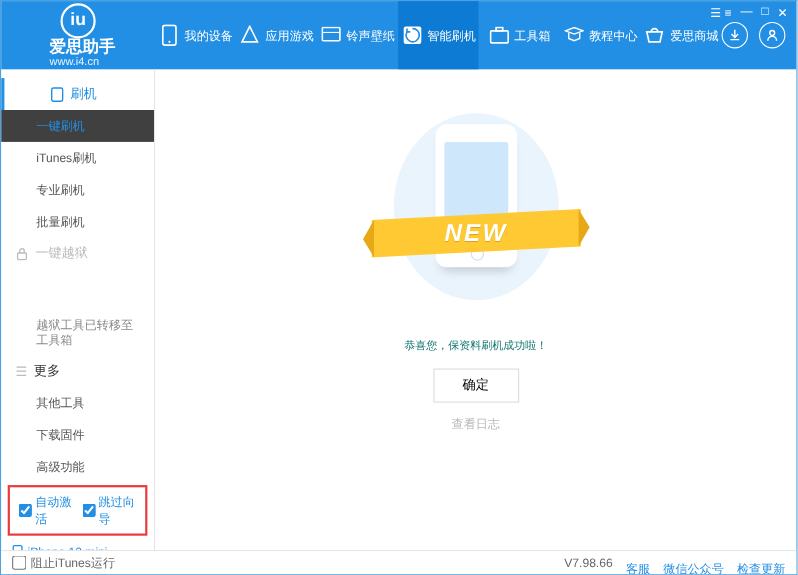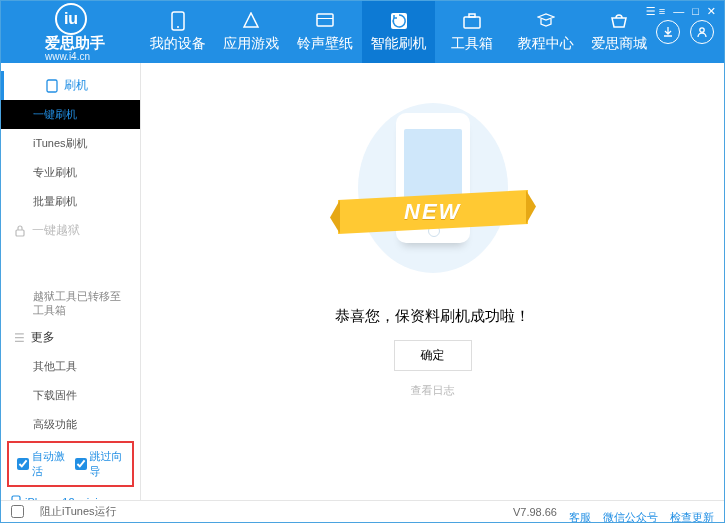--- a/index.html
+++ b/index.html
@@ -5,38 +5,38 @@
 * { margin: 0; padding: 0; box-sizing: border-box; font-family: "Microsoft YaHei", Arial, sans-serif; }
 body { width: 725px; height: 523px; background: #fff; border: 1px solid #4aa3e0; font-size: 12px; color: #333; position: relative; overflow: hidden; }
 
 .header { background: #228fe4; height: 62px; display: flex; align-items: center; color: #fff; }
 .logo-area { display: flex; align-items: center; padding: 0 12px; width: 140px; flex-direction: column; }
 .logo-circle { width: 32px; height: 32px; border: 2px solid #fff; border-radius: 50%; display: flex; align-items: center; justify-content: center; font-weight: bold; font-size: 16px; }
 .logo-text { margin-left: 8px; }
 .logo-text .title { font-size: 15px; font-weight: bold; line-height: 16px; }
 .logo-text .sub { font-size: 10px; opacity: .9; }
 nav.topnav { display: flex; flex: 1; height: 100%; }
-.nav-item { flex: 1; display: flex; flex-direction: column; align-items: center; justify-content: center; gap: 4px; font-size: 14px; cursor: pointer; }
+.nav-item { flex: 1; display: flex; flex-direction: row; align-items: center; justify-content: center; gap: 4px; font-size: 11px; cursor: pointer; }
 .nav-item.active { background: #0d7ad4; }
 .nav-item .ico { width: 20px; height: 20px; display: flex; align-items: center; justify-content: center; }
 .right-ctrls { display: flex; align-items: center; gap: 10px; padding-right: 10px; }
 .circle-btn { width: 24px; height: 24px; border: 1.5px solid #fff; border-radius: 50%; display: flex; align-items: center; justify-content: center; cursor: pointer; }
 .win-ctrls { position: absolute; top: 4px; right: 8px; display: flex; gap: 8px; color: #fff; font-size: 11px; }
 .win-ctrls span { cursor: pointer; }
 
 .body-area { display: flex; height: calc(100% - 62px - 22px); }
 .sidebar { width: 140px; border-right: 1px solid #e5e5e5; padding-top: 8px; overflow: hidden; position: relative; }
 .device-state { padding: 4px 10px 8px; font-size: 11px; color: #333; }
 .device-state .val { color: #228fe4; }
 
 .section-head { display: flex; align-items: center; gap: 6px; padding: 6px 10px; font-size: 12px; color: #333; border-left: 3px solid transparent; }
 .section-head.active { border-left-color: #228fe4; color: #228fe4; padding-left: 42px; }
 .section-head .bars { color: #bbb; }
 .subitem { padding: 7px 10px 7px 32px; font-size: 11px; color: #555; cursor: pointer; }
-.subitem.selected { background: #000000; color: #228fe4; }
+.subitem.selected { background: #404040; color: #228fe4; }
 .sub-note { font-size: 11px; color: #888; padding: 4px 10px 6px 32px; line-height: 14px; margin-top: 40px; }
 
 .checks-row { display: flex; gap: 8px; padding: 6px 8px; border: 2px solid #e83a3a; margin: 2px 6px 6px; font-size: 11px; }
 .checks-row label { color: #228fe4; display: flex; align-items: center; gap: 3px; }
 .checks-row input { accent-color: #228fe4; width: 12px; height: 12px; }
 
 .device-block { padding: 2px 10px 6px; font-size: 11px; }
 .device-block .devname { color: #228fe4; display: flex; align-items: center; gap: 4px; }
 
 .main-pane { flex: 1; display: flex; flex-direction: column; align-items: center; justify-content: flex-start; padding-top: 40px; position: relative; }
@@ -44,26 +44,26 @@
 .phone-illus .circle { position: absolute; inset: 0; background: #eaf4fc; border-radius: 50%; }
 .phone-illus .phone { position: absolute; left: 38px; top: 10px; width: 74px; height: 130px; background: #fff; border-radius: 10px; box-shadow: 0 8px 10px -6px rgba(0,0,0,.2); }
 .phone-illus .phone::before { content: ""; position: absolute; left: 8px; right: 8px; top: 16px; bottom: 20px; background: #cfe7fa; border-radius: 2px; }
 .phone-illus .phone::after { content: ""; position: absolute; left: 50%; bottom: 6px; width: 10px; height: 10px; margin-left: -5px; border: 1px solid #cfe0ed; border-radius: 50%; }
 .ribbon { position: absolute; left: -20px; right: -20px; top: 92px; height: 34px; background: #ffc933; transform: skewY(-3deg); display: flex; align-items: center; justify-content: center; }
 .ribbon::before, .ribbon::after { content: ""; position: absolute; top: 0; width: 0; height: 0; border-top: 17px solid transparent; border-bottom: 17px solid transparent; }
 .ribbon::before { left: -8px; border-right: 10px solid #e6a815; }
 .ribbon::after { right: -8px; border-left: 10px solid #e6a815; }
 .ribbon span { font-weight: 800; font-style: italic; font-size: 22px; color: #fff; letter-spacing: 2px; text-shadow: 0 1px 0 #e0a215; transform: skewY(3deg); }
 
-.success-text { margin-top: 34px; font-size: 15px; color: #000000; }
+.success-text { margin-top: 34px; font-size: 10px; color: #0f766e; }
 .ok-btn { margin-top: 14px; border: 1px solid #ddd; background: #fff; padding: 6px 26px; font-size: 12px; cursor: pointer; }
 .view-log { margin-top: 12px; font-size: 11px; color: #b8b8b8; cursor: pointer; }
 
 .statusbar { position: absolute; left: 0; right: 0; bottom: 0; height: 22px; border-top: 1px solid #e5e5e5; display: flex; align-items: center; justify-content: space-between; padding: 0 10px; font-size: 11px; color: #666; background: #fff; }
-.statusbar .left { display: flex; align-items: center; gap: 16px; }
+.statusbar .left { display: flex; align-items: center; gap: 4px; }
 .statusbar .right { display: flex; align-items: center; gap: 12px; }
 .link { color: #228fe4; cursor: pointer; margin-top: 12px; }
 </style>
 </head>
 <body>
 
 <div class="win-ctrls">
   <span>☰ ≡</span>
   <span>—</span>
   <span>□</span>

